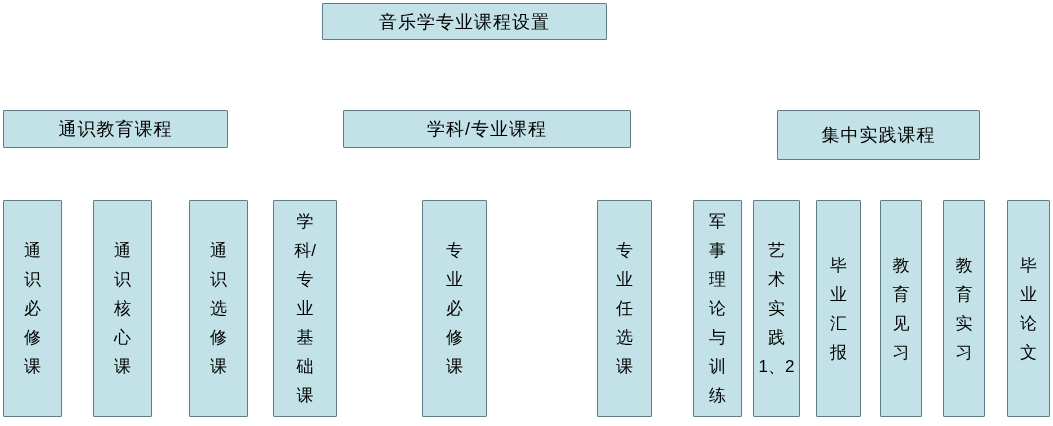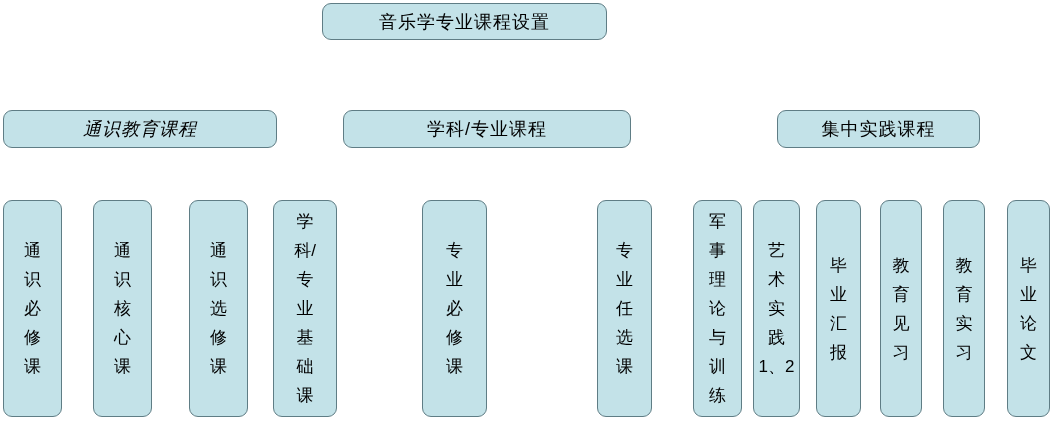--- a/index.html
+++ b/index.html
@@ -16,43 +16,43 @@
     height: 426px;
     background: var(--bg);
     font-family: "Liberation Sans", sans-serif;
     color: var(--text-color);
     overflow: hidden;
   }
   .box {
     position: absolute;
     background: var(--box-fill);
     border: 1px solid var(--box-border);
-    border-radius: 9px;
+    border-radius: 1px;
     display: flex;
     align-items: center;
     justify-content: center;
     text-align: center;
   }
   .hbox {
     font-size: 18px;
     letter-spacing: 1px;
     white-space: nowrap;
   }
   .vbox .vtext {
     white-space: pre-line;
     font-size: 17px;
     line-height: 29px;
     text-align: center;
   }
   
   .pos-root { left: 322px; top: 3px;  width: 285px; height: 37px; }
   
-  .pos-m1 { left: 3px;   top: 110px; width: 274px; height: 38px; font-style: italic; }
+  .pos-m1 { left: 3px;   top: 110px; width: 225px; height: 38px; }
   .pos-m2 { left: 315px; top: 110px; width: 288px; height: 38px; margin-left: 28px; }
-  .pos-m3 { left: 777px; top: 110px; width: 203px; height: 38px; }
+  .pos-m3 { left: 777px; top: 110px; width: 203px; height: 50px; }
   
   .pos-b1  { left: 3px;    top: 200px; width: 59px; height: 217px; }
   .pos-b2  { left: 93px;   top: 200px; width: 59px; height: 217px; }
   .pos-b3  { left: 189px;  top: 200px; width: 59px; height: 217px; }
   .pos-b4  { left: 273px;  top: 200px; width: 64px; height: 217px; }
   .pos-b5  { left: 422px;  top: 200px; width: 65px; height: 217px; }
   .pos-b6  { left: 597px;  top: 200px; width: 55px; height: 217px; }
   .pos-b7  { left: 693px;  top: 200px; width: 49px; height: 217px; }
   .pos-b8  { left: 753px;  top: 200px; width: 47px; height: 217px; }
   .pos-b9  { left: 816px;  top: 200px; width: 45px; height: 217px; }

